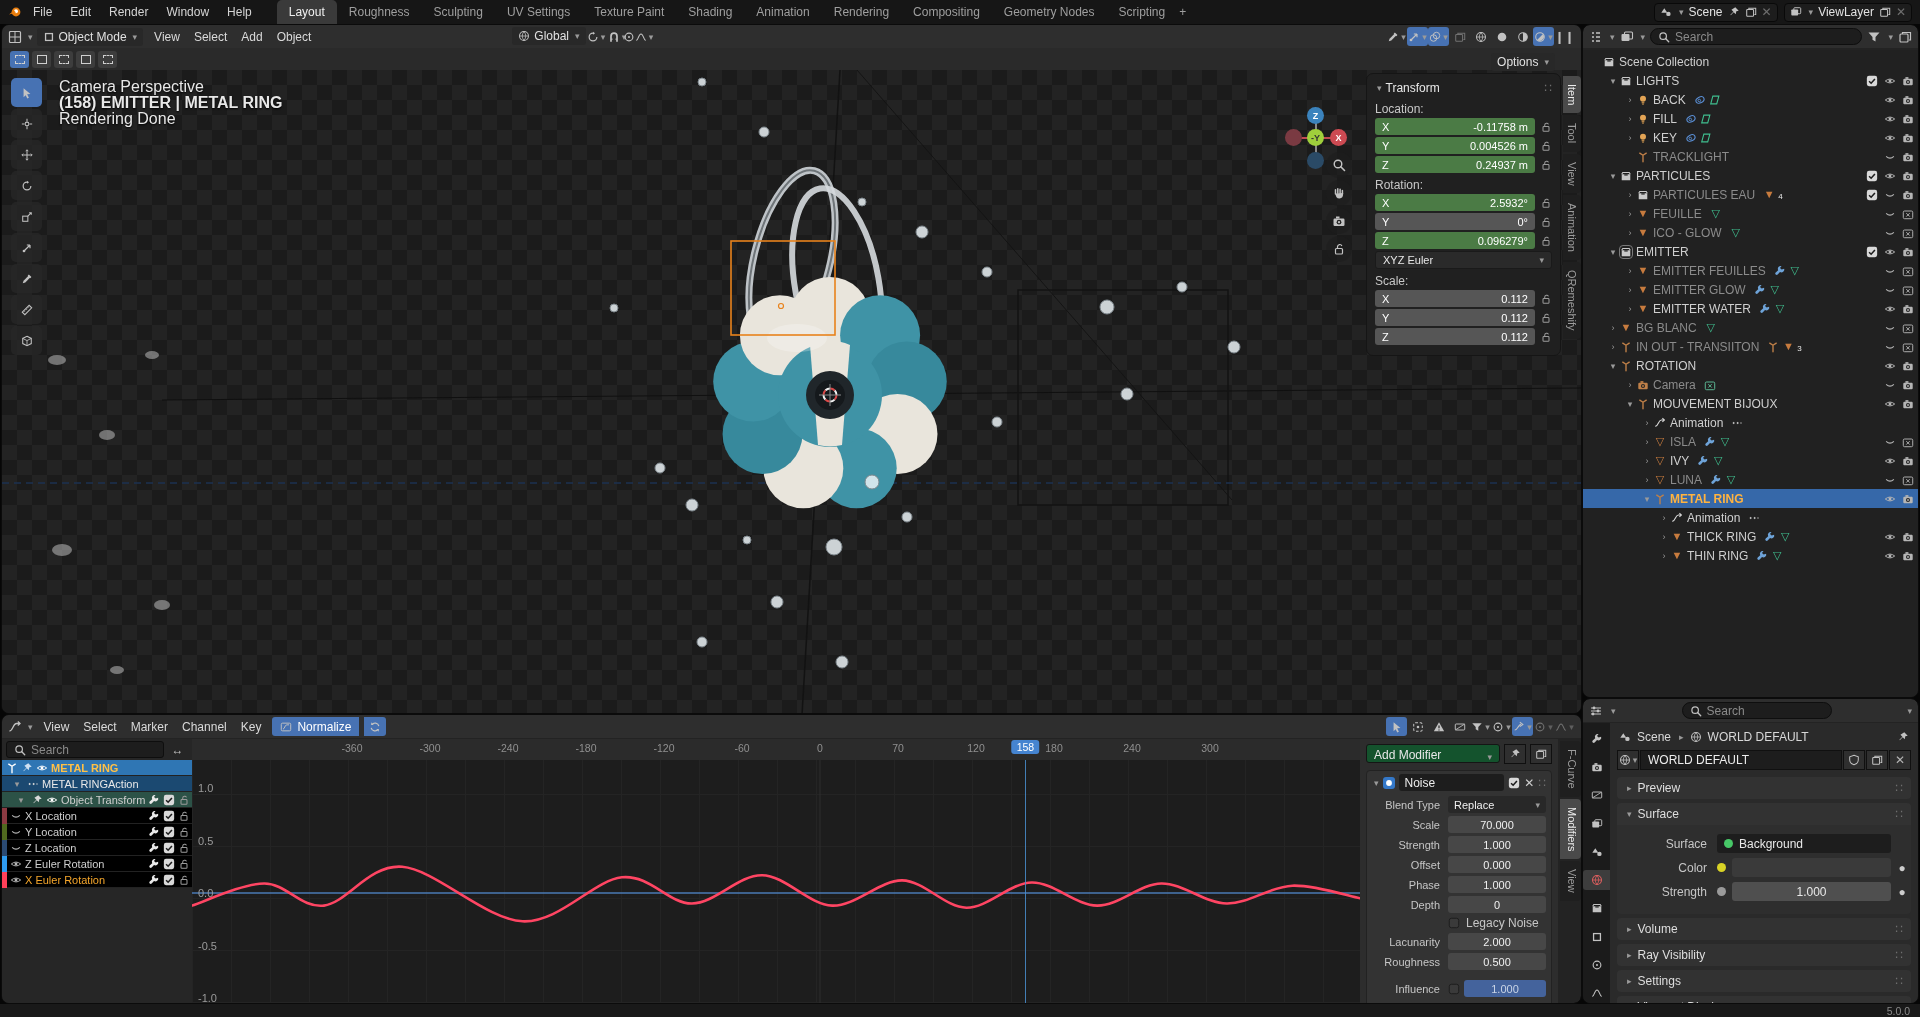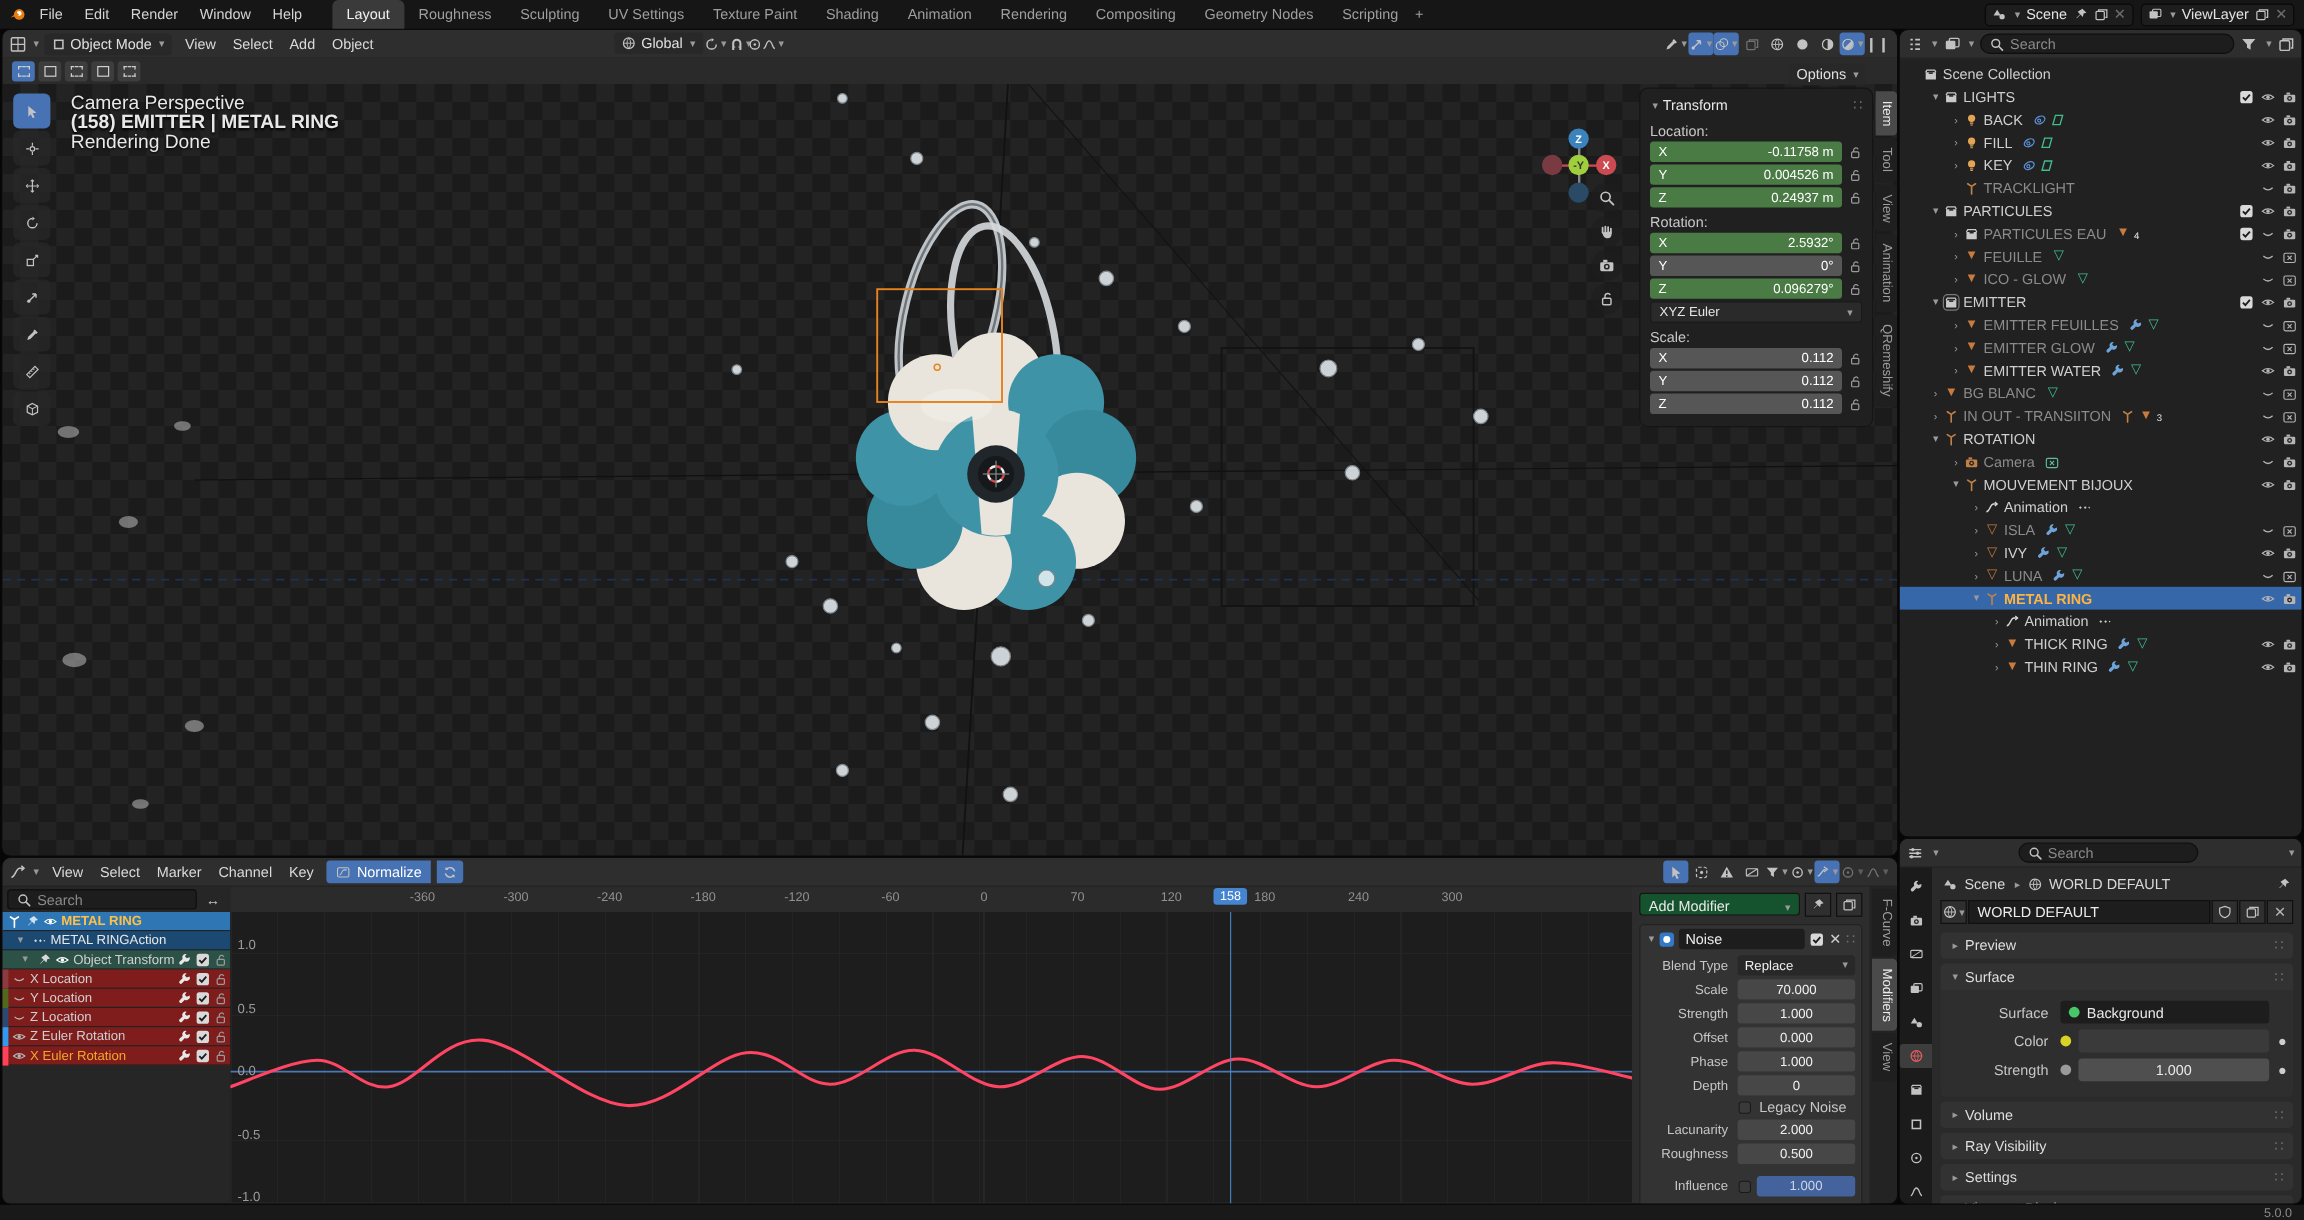--- a/index.html
+++ b/index.html
@@ -99,21 +99,21 @@
   #ghead .menu{padding:2px 7px;color:#dadada}
   .normbtn{display:flex;align-items:center;gap:5px;background:#4772b3;color:#fff;border-radius:3px 0 0 3px;padding:2px 8px;height:19px}
   .syncbtn{background:#4772b3;border-radius:0 3px 3px 0;height:19px;width:22px;display:flex;align-items:center;justify-content:center;margin-left:1px;color:#fff}
   .gico{width:21px;height:19px;border-radius:3px;display:flex;align-items:center;justify-content:center;color:#c0c0c0}
   .gico.on{background:#4772b3;color:#fff}
   #gsearchrow{position:absolute;left:0;top:24px;width:190px;height:21px;display:flex;align-items:center;gap:3px;padding:0 4px;background:#262626}
   #gruler{position:absolute;left:190px;top:24px;width:1168px;height:21px;background:#2b2b2b;overflow:hidden}
   #gruler .tick{position:absolute;top:3px;transform:translateX(-50%);color:#909090;font-size:10.5px}
   #playbadge{position:absolute;top:1px;transform:translateX(-50%);background:#4584d0;color:#fff;font-size:10.5px;border-radius:3px;padding:1px 5px;z-index:3}
   #chlist{position:absolute;left:0;top:45px;width:190px;bottom:0;background:#262626;display:flex;flex-direction:column}
-  .chrow{display:flex;align-items:center;height:16px;font-size:11px;color:#cfcfcf;gap:3px;padding-right:2px;background:#7f1d1d;border-bottom:1px solid #222}
+  .chrow{display:flex;align-items:center;height:16px;font-size:11px;color:#cfcfcf;gap:3px;padding-right:2px;background:#000000;border-bottom:1px solid #222}
   .chrow .lbl{white-space:nowrap;overflow:hidden}
   .chrow .rt{margin-left:auto;display:flex;gap:3px;align-items:center}
   .chrow .sw{width:5px;height:16px;flex:none}
   .chrow.obj{background:#2f76b4}.chrow.obj .lbl{color:#ffc046;font-weight:bold}
   .chrow.act{background:#1b4971}.chrow.act .lbl{color:#e8e8e8}
   .chrow.grp{background:#2c5247}
   .chrow.selch .lbl{color:#f5a62b}
   #curvearea{position:absolute;left:190px;top:45px;width:1168px;bottom:0;background:#1d1d1d;
     background-image:repeating-linear-gradient(90deg,#242424 0 1px,transparent 1px 39px),
                      repeating-linear-gradient(0deg,#242424 0 1px,transparent 1px 52px)}

